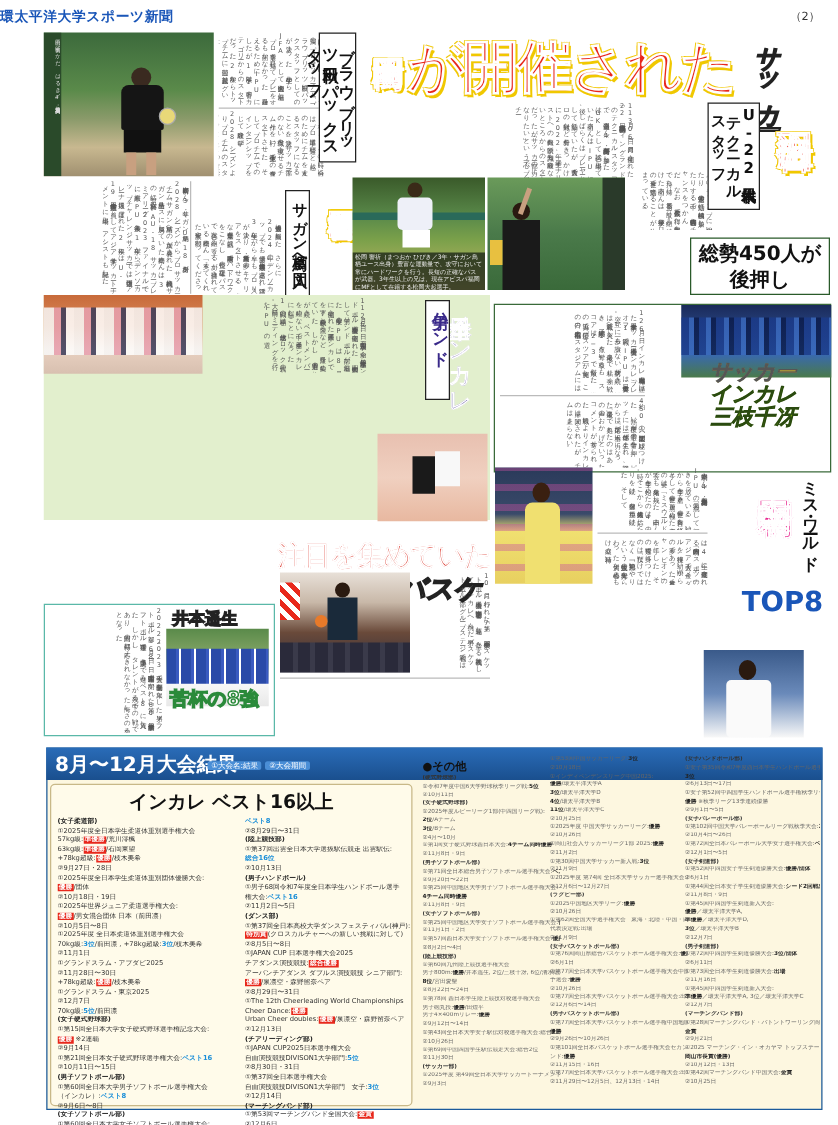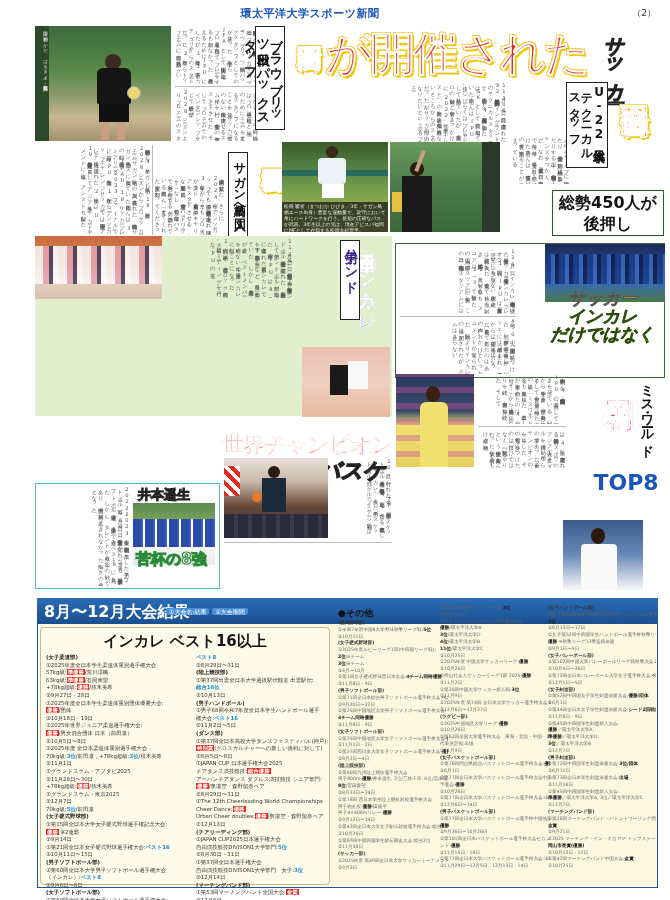--- a/index.html
+++ b/index.html
@@ -1,18 +1,18 @@
 <!DOCTYPE html>
 <html><head>
 <meta charset="utf-8">
 <style>
 *{box-sizing:border-box;margin:0;padding:0}
 body{width:670px;height:900px;background:#fff;font-family:"DejaVu Sans",sans-serif;position:relative;overflow:hidden;color:#222}
 .abs{position:absolute}
-.masthead{left:0;top:6px;width:620px;text-align:center;font-size:11px;font-weight:bold;color:#1a56b8;letter-spacing:0.5px}
+.masthead{left:0;top:6px;width:620px;text-align:left;font-size:11px;font-weight:bold;color:#1a56b8;letter-spacing:0.5px}
 .pagenum{right:14px;top:7px;font-size:9px;color:#333}
 .vtext{writing-mode:vertical-rl;text-orientation:upright;font-size:5.2px;line-height:6.4px;color:#555;letter-spacing:0.2px;overflow:hidden}
 .photo{overflow:hidden}
 .vhead{writing-mode:vertical-rl;text-orientation:upright;font-weight:900;line-height:1}
 .redbig{color:#e8281c;-webkit-text-stroke:0.6px #fff;text-shadow:2px 2px 0 #f0c800,-1px -1px 0 #f0c800,1px -1px 0 #f0c800,-1px 1px 0 #f0c800}
 .boxhead{border:1.5px solid #222;background:#fff;font-weight:900;color:#111}
 .caption{background:rgba(20,30,20,0.75);color:#eee;font-size:4.8px;line-height:6px;padding:2px}
 .greenbg{background:#e2efcd}
 .results{left:37px;top:598px;width:621px;height:290px;border:1.5px solid #1a5a9c;background:#fdf7e0}
 .results-bar{left:37px;top:598px;width:621px;height:26px;background:linear-gradient(#2a6cb8,#1a4f8e);}
@@ -88,21 +88,21 @@
 <div class="abs" style="left:400px;top:316px;width:116px;height:1px;background:#bbb;"></div>
 <div class="abs vtext" style="left:400px;top:318px;width:116px;height:56px;">約450人の「大応援団」が駆けつけた。熱い声援が選手の背中を押し、ピッチには一体感が生まれ、試合後、選手からは「応援が本当に力になった」「最後まで走れたのはあの声のおかげ」といったコメントが寄せられた。敗戦によりインカレ本戦の扉は閉ざされたが、チームは止まらない。</div>
 
 <div class="abs photo" style="left:545px;top:244px;width:120px;height:58px;background:linear-gradient(180deg,#1a2a5a 0%,#2a4a8a 40%,#3a6aaa 70%,#4a7a4a 100%);">
   <div class="abs" style="left:0;top:10px;width:120px;height:30px;background:repeating-linear-gradient(90deg,#1a3a8a 0 6px,#3a6ac0 6px 10px,#0a1a4a 10px 14px);opacity:0.8;"></div>
 </div>
 
 <div class="abs" style="left:540px;top:290px;width:125px;text-align:center;font-weight:900;line-height:1.05;font-style:italic;">
   <div style="font-size:17px;color:#f5d020;-webkit-text-stroke:0.6px #555;">サッカー</div>
   <div style="font-size:17px;color:#7aaa10;-webkit-text-stroke:0.5px #2a4a10;">インカレ</div>
-  <div style="font-size:17px;color:#7aaa10;-webkit-text-stroke:0.5px #2a4a10;">だけではなく</div>
+  <div style="font-size:17px;color:#7aaa10;-webkit-text-stroke:0.5px #2a4a10;">三枝千冴</div>
 </div>
 <div class="abs vtext" style="left:615px;top:345px;width:48px;height:30px;"></div>
 
 <div class="abs vtext" style="left:35px;top:145px;width:116px;height:90px;">松岡響祈さん（3年・サガン鳥栖U-18出身）が、2028シーズンからプロサッカーチーム「サガン鳥栖」への加入が発表された。高校時代にサガン鳥栖ユースに所属していた松岡さんは、3年生の時に「高円宮杯JFAU-18サッカープレミアリーグ2023ファイナル」で優勝に貢献。IPU入学後も、1年次から「デンソーカップチャレンジサッカー」では中国選抜、アレーナ選抜に選ばれた。2年次には、U-19全日本大学選抜の一員としてアジア大学サッカートーナメントに出場し、アシストも記録した。</div>
 <div class="abs" style="left:152px;top:145px;width:1px;height:90px;background:#bbb;"></div>
 <div class="abs vtext" style="left:155px;top:175px;width:70px;height:60px;">大会優勝に貢献した。さらに2024年のデンソーカップでも優勝、全日本大学選抜に選出され活躍。大学3年生ながら早くもプロ入りが決まり、古巣・鳥栖で夢のキャリアをスタートさせる。豊富な運動量を武器に、攻守両面でハードワークをこなし、長短の正確なパスで試合を組み立てる力が評価されている松岡さん。「支えてくれた家族や関わってくださった全ての人に感謝し、1日でも早くピッチに立ってサガン鳥栖の力になれるよう頑張りたい」と新たな挑戦への意気込みを語った。</div>
 <div class="abs vtext" style="left:155px;top:145px;width:70px;height:28px;"></div>
 <div class="abs boxhead vhead" style="left:228px;top:152px;width:20px;height:86px;font-size:12px;padding:1px;">
   <span>サガン鳥栖へ入団</span>
 </div>
@@ -152,21 +152,21 @@
   <span style="font-size:22px;">TOP8</span>
 </div>
 <div class="abs vtext" style="left:396px;top:470px;width:190px;height:56px;"></div>
 <div class="abs vtext" style="left:396px;top:530px;width:150px;height:58px;"></div>
 
 <div class="abs photo" style="left:563px;top:520px;width:80px;height:70px;background:linear-gradient(180deg,#3a5a8a 0%,#6a8aba 50%,#f8f8f8 100%);">
   <div class="abs" style="left:28px;top:8px;width:14px;height:16px;border-radius:50%;background:#2a1a10;"></div>
   <div class="abs" style="left:18px;top:24px;width:36px;height:46px;background:#fafafa;border-radius:4px;"></div>
 </div>
 
-<div class="abs" style="left:222px;top:430px;font-size:22px;font-weight:900;color:#d8281c;-webkit-text-stroke:0.5px #fff;letter-spacing:-1px;">世界チャンピオン</div>
+<div class="abs" style="left:222px;top:430px;font-size:22px;font-weight:900;color:#d8281c;-webkit-text-stroke:0.5px #fff;letter-spacing:-1px;">注目を集めていた</div>
 <div class="abs" style="left:318px;top:456px;font-size:22px;font-weight:900;font-style:italic;color:#fff;-webkit-text-stroke:1.2px #222;">バスケ</div>
 <div class="abs photo" style="left:224px;top:458px;width:104px;height:80px;background:linear-gradient(180deg,#e8e0d8 0%,#c8b8a8 30%,#6a4a3a 60%,#2a2a3a 100%);">
   <div class="abs" style="left:0;top:8px;width:16px;height:30px;background:repeating-linear-gradient(45deg,#e8281c 0 4px,#fff 4px 8px);"></div>
   <div class="abs" style="left:44px;top:8px;width:12px;height:12px;border-radius:50%;background:#2a1a10;"></div>
   <div class="abs" style="left:38px;top:20px;width:24px;height:34px;background:#1a2a3a;"></div>
   <div class="abs" style="left:28px;top:34px;width:10px;height:10px;border-radius:50%;background:#e87a2a;"></div>
   <div class="abs" style="left:0;top:56px;width:104px;height:24px;background:repeating-linear-gradient(90deg,#2a2a3a 0 10px,#3a3a4a 10px 14px);"></div>
 </div>
 <div class="abs vtext" style="left:330px;top:458px;width:62px;height:80px;">10月に行われた「第77回全日本大学バスケットボール選手権大会 中国地区予選会」を4連覇し、堂々たる地区代表としてインカレへ挑んだ男子バスケットボール部。グループステージ初戦では</div>
 <div class="abs" style="left:224px;top:542px;width:168px;height:1px;background:#bbb;"></div>

